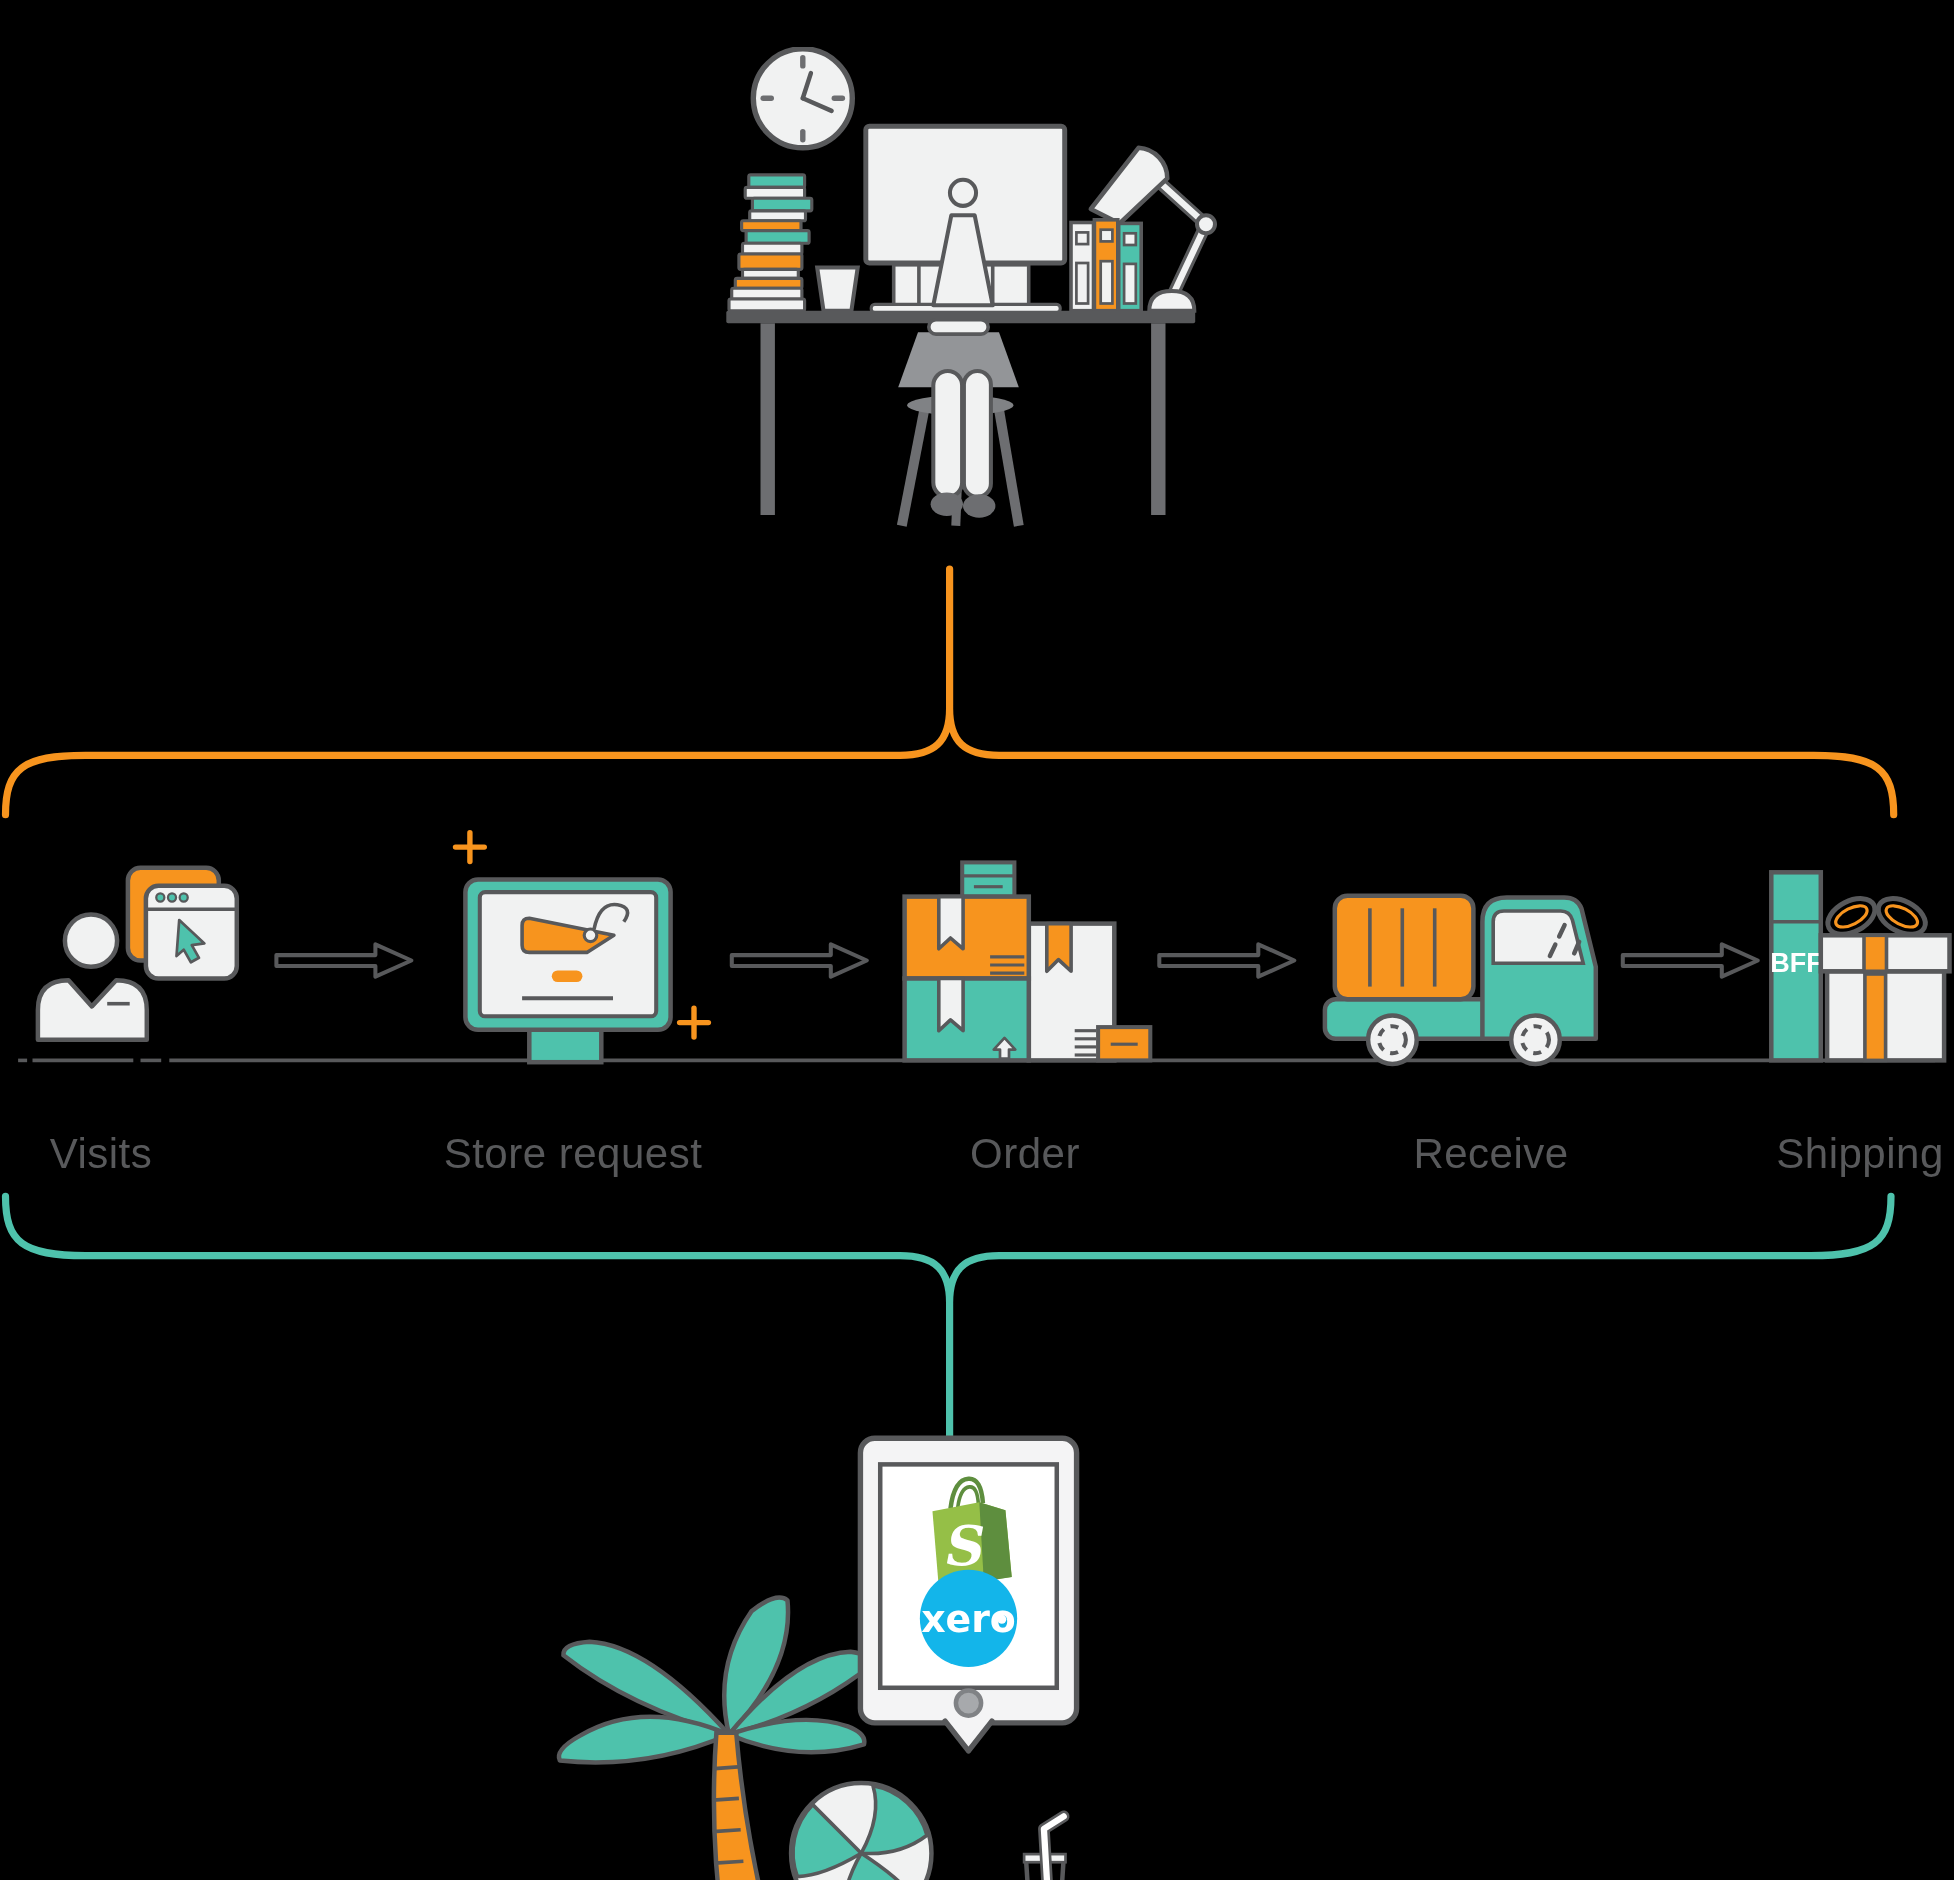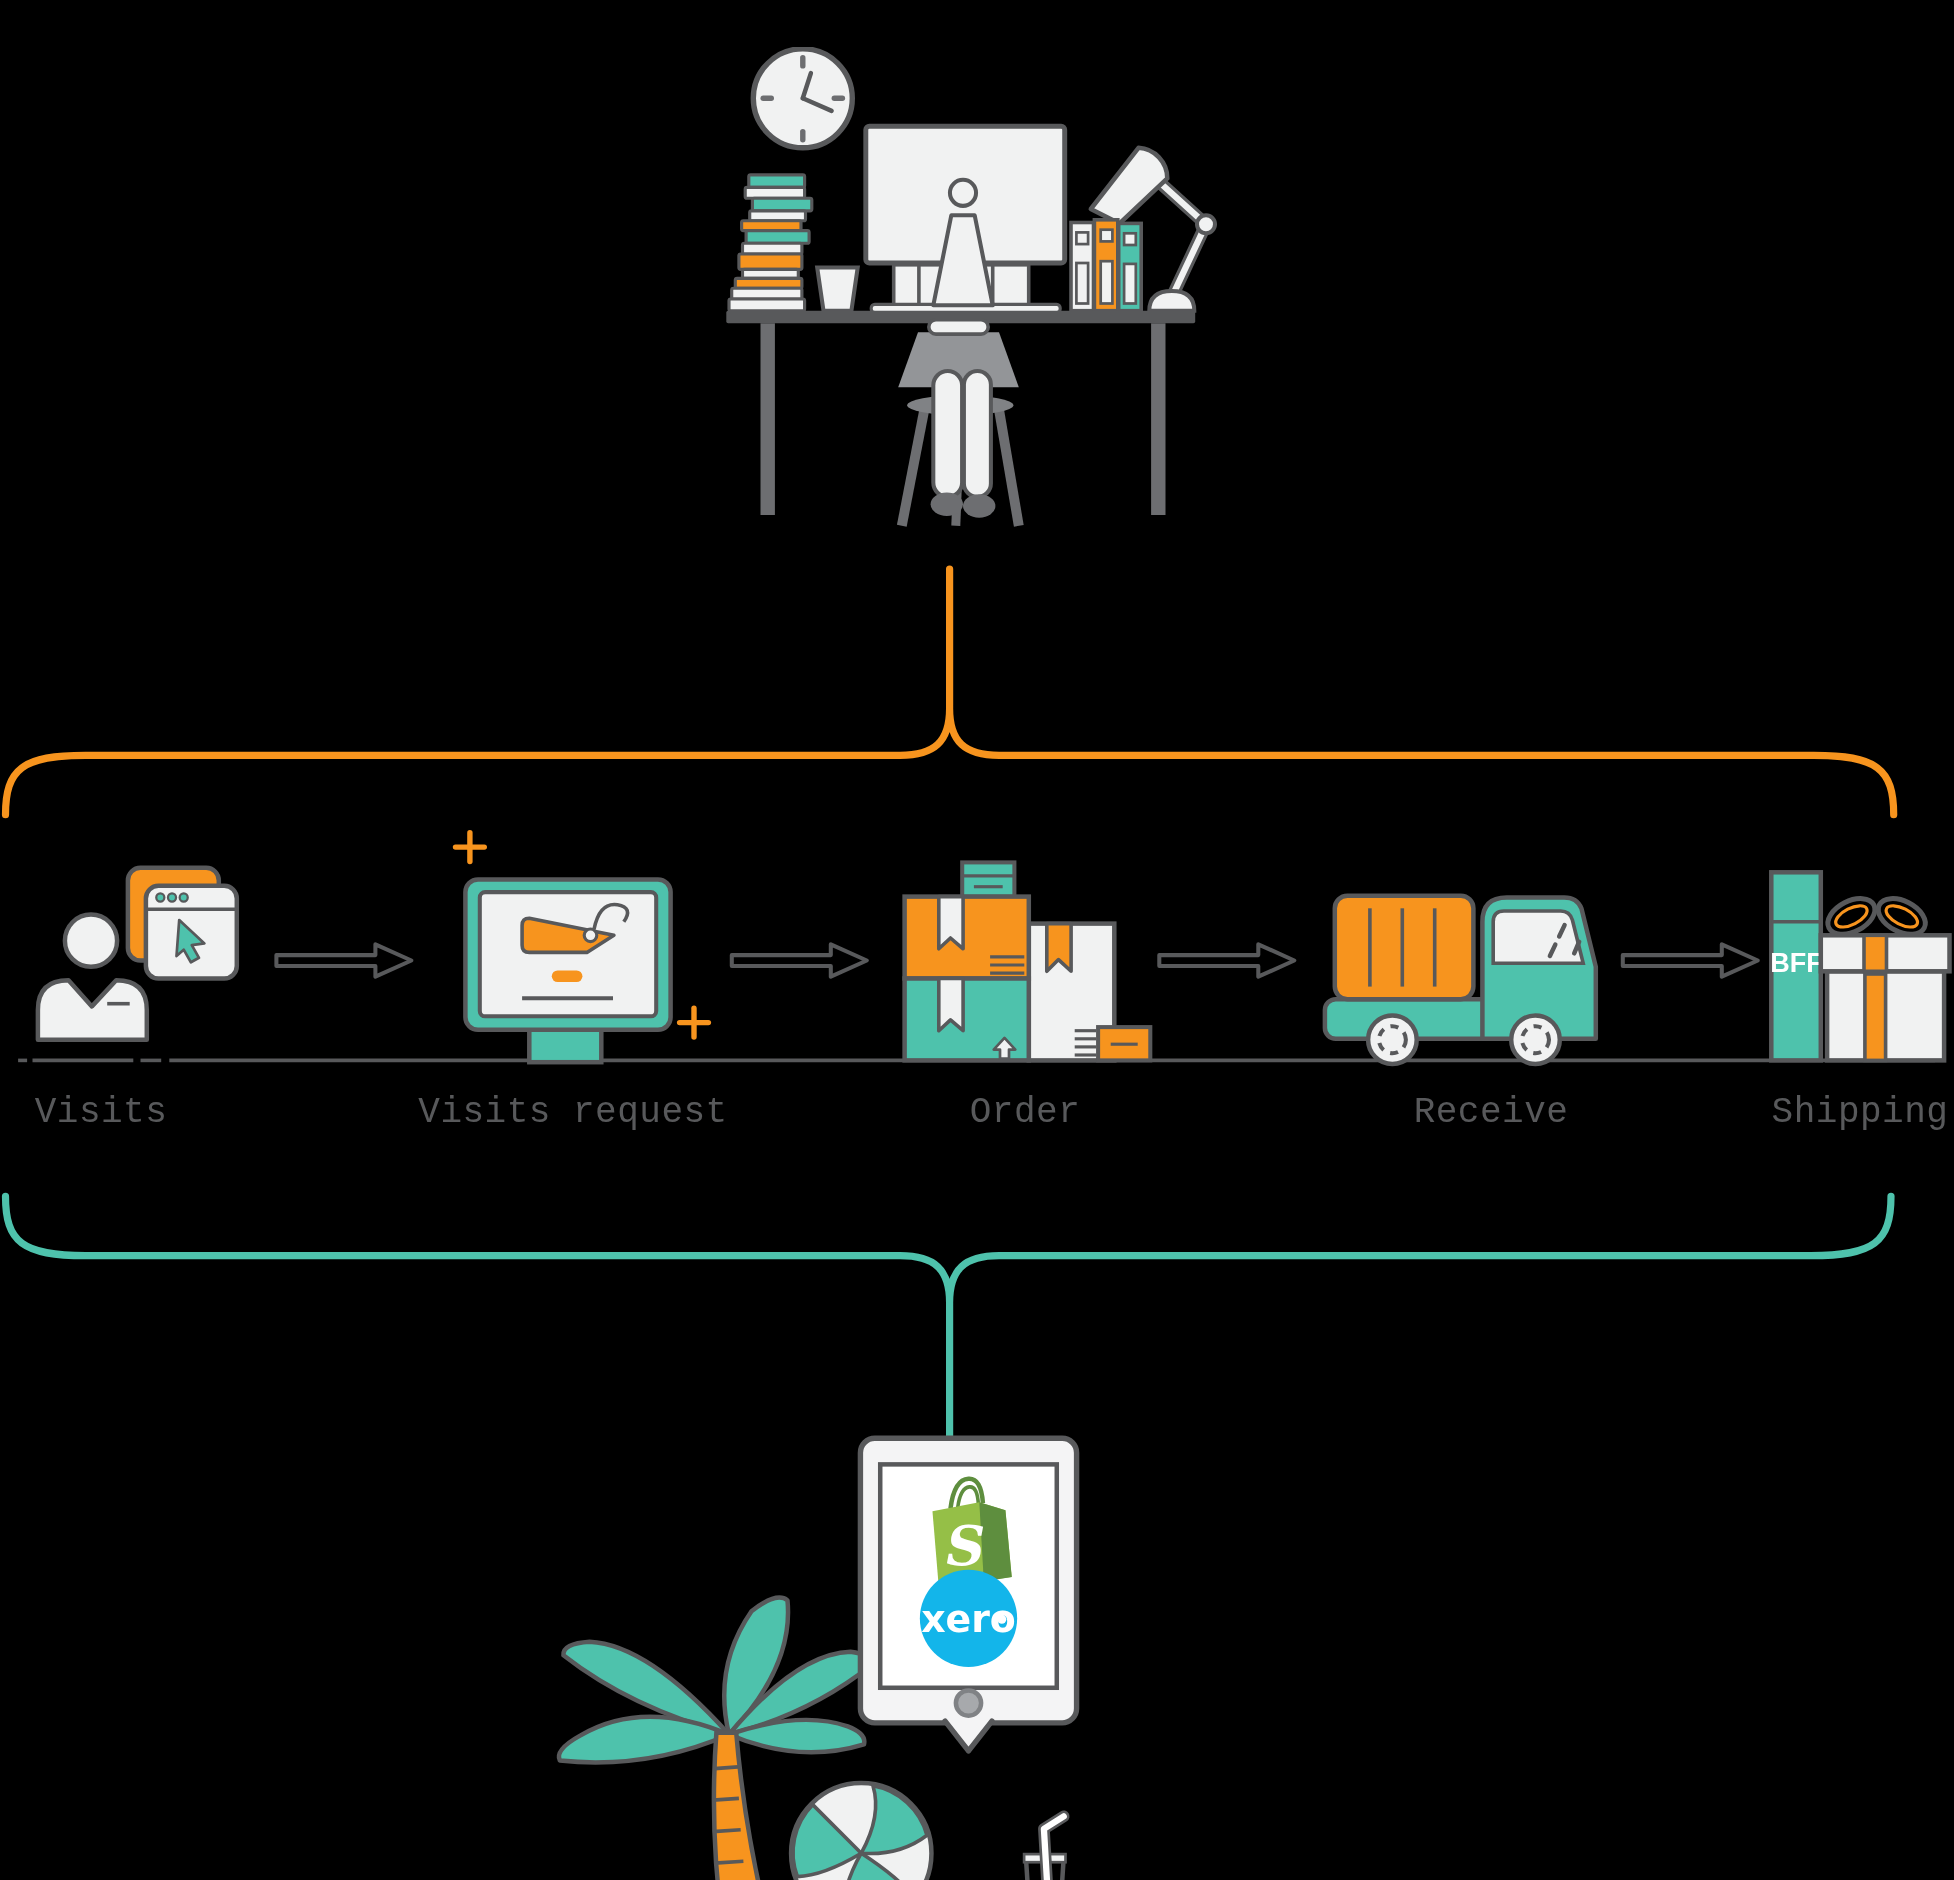--- a/index.html
+++ b/index.html
@@ -1,21 +1,21 @@
 <!DOCTYPE html>
 <html style="font-size:14.4px"><head>
 <meta charset="utf-8">
 <style>
   html,body{margin:0;padding:0;background:#000;}
   .canvas{position:relative;width:1955px;height:1880px;background:#000000;overflow:hidden;
           font-family:"Liberation Sans",sans-serif;margin-top:47px;}
   .layer{position:absolute;}
-  .step-label{position:absolute;top:1046px;transform:translateX(-50%);
-      font-size:36px;line-height:1.1;color:#58595B;white-space:nowrap;
-      font-family:Liberation Mono, monospace;letter-spacing:0.5px;}
+  .step-label{position:absolute;top:1084px;transform:translateX(-50%);
+      font-size:42px;line-height:1.1;color:#58595B;white-space:nowrap;
+      font-family:Liberation Sans, sans-serif;letter-spacing:0.5px;}
 </style>
 </head>
 <body>
 
 <div class="canvas">
 
   <svg class="layer" style="left:486px;top:0px" width="765" height="486" viewBox="0 0 850 540">
 
     <g>
       <circle cx="352" cy="57" r="55" fill="#F1F2F2" stroke="#58595B" stroke-width="6"></circle>
@@ -201,21 +201,21 @@
       <line x1="1968" y1="112" x2="2023" y2="112" stroke="#58595B" stroke-width="4"></line>
       <text x="1996" y="168" text-anchor="middle" fill="#FFFFFF" font-family="Liberation Sans, sans-serif" font-size="30" font-weight="bold">BFF</text>
       <rect x="2030" y="167" width="130" height="99" fill="#F1F2F2" stroke="#58595B" stroke-width="5"></rect>
       <rect x="2023" y="127" width="143" height="40" fill="#F1F2F2" stroke="#58595B" stroke-width="5"></rect>
       <rect x="2072" y="170" width="23" height="96" fill="#F7941E" stroke="#58595B" stroke-width="4"></rect>
       <rect x="2071" y="127" width="25" height="40" fill="#F7941E" stroke="#58595B" stroke-width="4"></rect>
     </g>
   </svg>
 
   <div class="step-label" style="left:101px">Visits</div>
-  <div class="step-label" style="left:573px">Visits request</div>
+  <div class="step-label" style="left:573px">Store request</div>
   <div class="step-label" style="left:1025px">Order</div>
   <div class="step-label" style="left:1491px">Receive</div>
   <div class="step-label" style="left:1860px">Shipping</div>
 
   <svg class="layer" style="left:0px;top:1116px" width="1955" height="288" viewBox="0 0 2172 320">
     <path d="M6,37 C6,88 25,103 95,103 L1000,103 C1038,103 1055,118 1055,155 L1055,307
              M1055,155 C1055,118 1072,103 1110,103 L2012,103 C2082,103 2101,88 2101,37" fill="none" stroke="#4EC2AC" stroke-width="8" stroke-linecap="round"></path>
   </svg>
 
   <svg class="layer" style="left:378px;top:1512px" width="720" height="368" viewBox="0 0 800 409">

